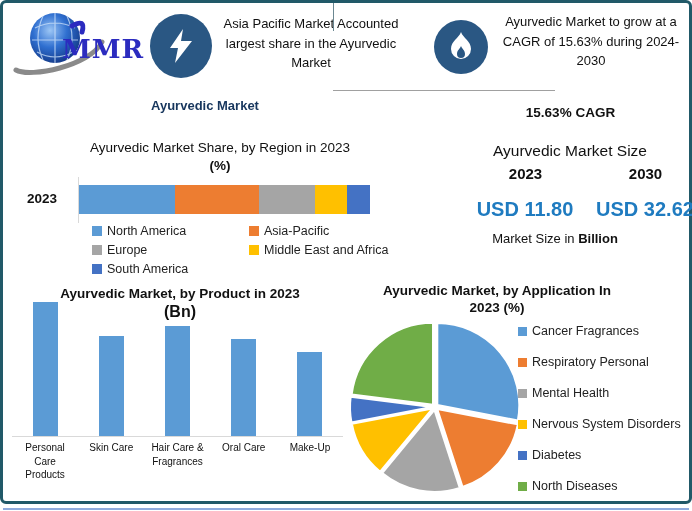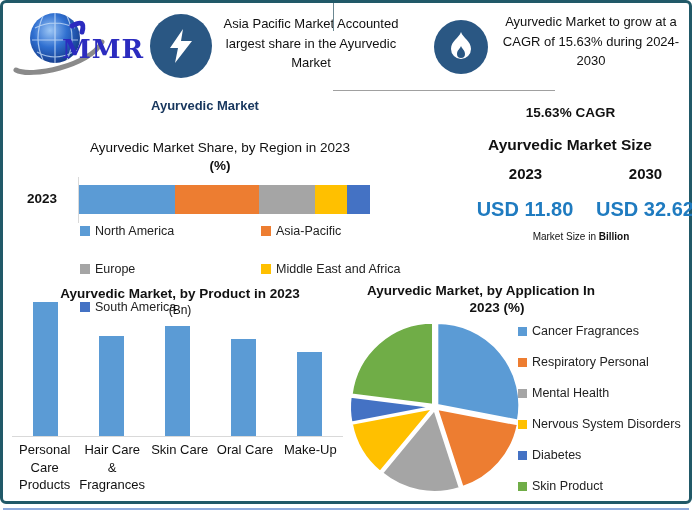--- a/index.html
+++ b/index.html
@@ -26,45 +26,45 @@
   
   .main-title{left:55px;top:98px;width:300px;font-size:13px;font-weight:bold;color:#17365D;}
 
   
   .region-title1{left:45px;top:140px;width:350px;font-size:13.5px;font-weight:normal;}
   .region-title2{left:45px;top:158px;width:350px;font-size:13.5px;font-weight:bold;}
   .region-ylabel{left:20px;top:191px;width:44px;font-size:13.5px;font-weight:bold;}
   .region-axis{left:78px;top:177px;width:1px;height:46px;background:#D9D9D9;}
   .region-bar{left:79px;top:185px;width:291px;height:29px;display:flex;}
   .region-bar .seg{height:100%;}
-  .region-legend{left:80px;top:224px;width:306px;display:grid;grid-template-columns:157px auto;row-gap:5px;column-gap:0;gap:24px;}
+  .region-legend{left:92px;top:224px;width:306px;display:grid;grid-template-columns:157px auto;row-gap:5px;column-gap:0;}
   .legend-item{display:flex;align-items:center;font-size:12.5px;color:#222;white-space:nowrap;}
   .legend-item .swatch{width:10px;height:10px;margin-right:5px;flex:none;}
 
   
   .rp-cagr{left:468px;top:105px;width:205px;font-size:13.5px;font-weight:bold;}
-  .rp-title{left:455px;top:136px;width:230px;font-size:15.5px;font-weight:bold;}
+  .rp-title{left:455px;top:142px;width:230px;font-size:15.5px;font-weight:normal;}
   .rp-year1{left:478px;top:165px;width:95px;font-size:15px;font-weight:bold;}
   .rp-year2{left:598px;top:165px;width:95px;font-size:15px;font-weight:bold;}
   .rp-val{font-size:20px;font-weight:bold;}
   .rp-val1{left:470px;top:198px;width:110px;}
   .rp-val2{left:595px;top:198px;width:100px;}
-  .rp-foot{left:476px;top:231px;width:210px;font-size:10px;}
+  .rp-foot{left:450px;top:231px;width:210px;font-size:13px;}
 
   
   .prod-title1{left:20px;top:286px;width:320px;font-size:13.5px;font-weight:bold;}
-  .prod-title2{left:20px;top:303px;width:320px;font-size:12px;font-weight:normal;}
+  .prod-title2{left:20px;top:303px;width:320px;font-size:16px;font-weight:bold;}
   .prod-plot{left:12px;top:302px;width:331px;height:134px;border-bottom:1px solid #D9D9D9;display:flex;align-items:flex-end;}
   .prod-slot{flex:1;display:flex;justify-content:center;align-items:flex-end;height:100%;}
   .prod-bar{width:25px;}
   .prod-labels{left:12px;top:441px;width:331px;display:flex;}
-  .prod-label{flex:1;text-align:center;font-size:13px;line-height:1.35;color:#111;padding:0 2px;}
-
-  
-  .pie-title1{left:336px;top:283px;width:290px;font-size:13.5px;font-weight:bold;}
+  .prod-label{flex:1;text-align:center;font-size:10px;line-height:1.35;color:#111;padding:0 2px;}
+
+  
+  .pie-title1{left:352px;top:283px;width:290px;font-size:13.5px;font-weight:bold;}
   .pie-title2{left:352px;top:300px;width:290px;font-size:13.5px;font-weight:bold;}
   .pie-svg{left:346px;top:318px;}
   .pie-legend{left:518px;top:324px;width:176px;}
   .pie-legend .legend-item{margin-bottom:17px;}
   .pie-legend .swatch{width:9px;height:9px;}
 </style>
 </head>
 <body>
 
 <div class="wrapper">
@@ -164,22 +164,22 @@
       </div>
       <div class="prod-slot">
         <div class="prod-bar" style="height: 97.1px; background: rgb(91, 155, 213);"></div>
       </div>
       <div class="prod-slot">
         <div class="prod-bar" style="height: 83.8px; background: rgb(91, 155, 213);"></div>
       </div>
     </div>
   <div class="abs prod-labels">
       <div class="prod-label">Personal Care Products</div>
+      <div class="prod-label">Skin Care</div>
       <div class="prod-label">Hair Care &amp; Fragrances</div>
-      <div class="prod-label">Skin Care</div>
       <div class="prod-label">Oral Care</div>
       <div class="prod-label">Make-Up</div>
     </div>
 
   <div class="abs pie-title1 center">Ayurvedic Market, by Application In</div>
   <div class="abs pie-title2 center">2023 (%)</div>
   <svg class="abs pie-svg" width="178" height="178" viewBox="0 0 178 178">
       <path d="M 91.31153972832738 87.08772803075394 L 91.31153972832738 5.0877280307539365 A 82 82 0 0 1 171.85909428807986 102.45299582678336 Z" fill="#5B9BD5" stroke="#fff" stroke-width="2" stroke-linejoin="round"></path>
       <path d="M 91.25033320889138 90.98393559597096 L 171.79788776864385 106.34920339200039 A 82 82 0 0 1 116.58972674763704 168.97056993217356 Z" fill="#ED7D31" stroke="#fff" stroke-width="2" stroke-linejoin="round"></path>
       <path d="M 88.43785605624282 91.94686175218607 L 113.77724959498849 169.93349608838867 A 82 82 0 0 1 36.16908889685025 155.12894765980076 Z" fill="#A5A5A5" stroke="#fff" stroke-width="2" stroke-linejoin="round"></path>
@@ -203,16 +203,16 @@
       <div class="legend-item">
         <span class="swatch" style="background: rgb(255, 192, 0);"></span>
         <span>Nervous System Disorders</span>
       </div>
       <div class="legend-item">
         <span class="swatch" style="background: rgb(68, 114, 196);"></span>
         <span>Diabetes</span>
       </div>
       <div class="legend-item">
         <span class="swatch" style="background: rgb(112, 173, 71);"></span>
-        <span>Skin Product</span>
+        <span>North Diseases</span>
       </div>
     </div>
 </div>
 
 </body></html>

